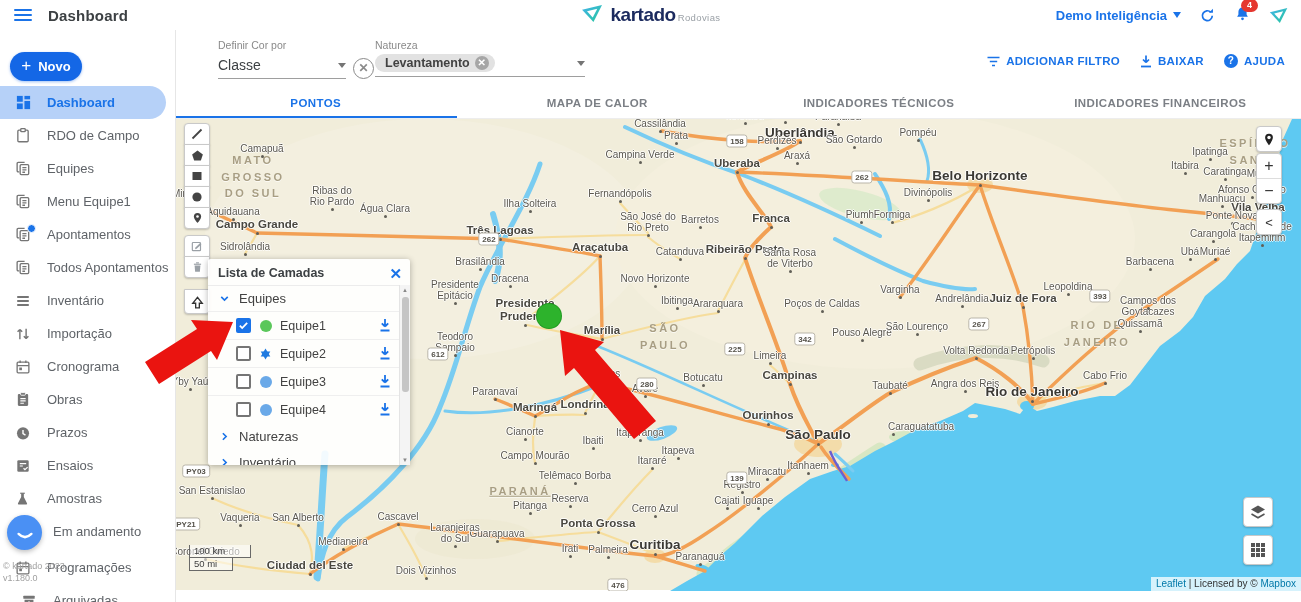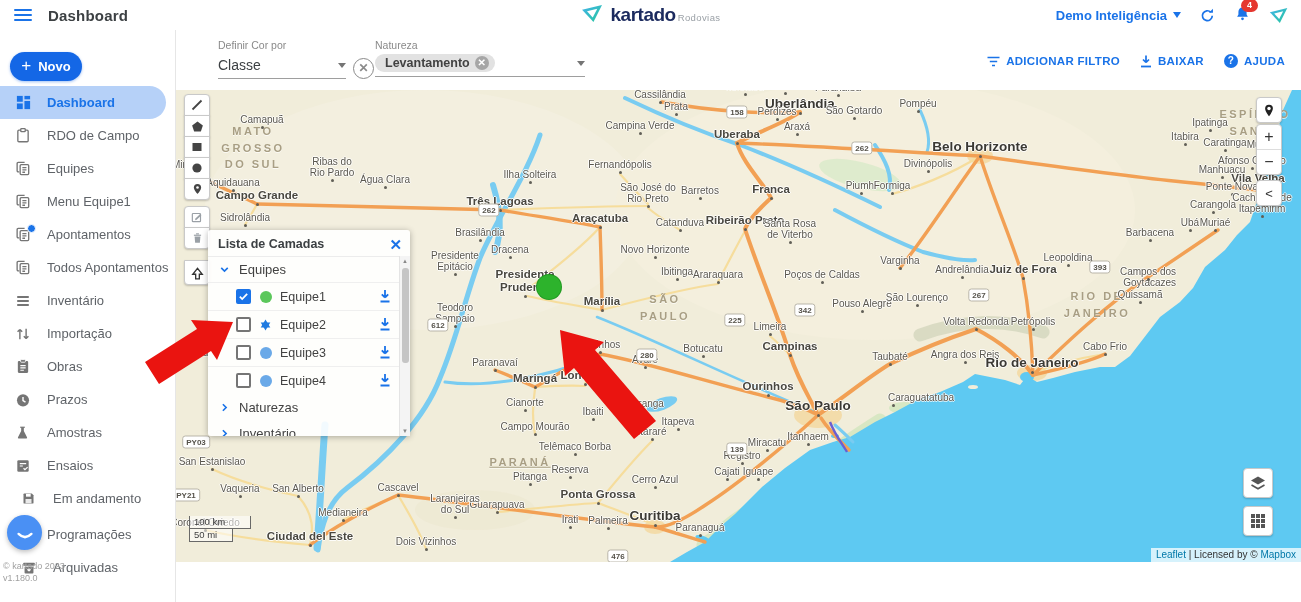--- a/index.html
+++ b/index.html
@@ -238,55 +238,65 @@
         <div class="side-item">
           <span class="si-icon">
             <svg width="16" height="16" viewBox="0 0 18 18" fill="none" stroke="currentColor" stroke-width="1.6">
               <path d="M5.5 15 V4 M5.5 4 l-2.6 2.6 M5.5 4 l2.6 2.6 M12.5 3 v11 M12.5 14 l-2.6 -2.6 M12.5 14 l2.6 -2.6"></path>
             </svg>
           </span>
           <span>Importação</span>
         </div>
         <div class="side-item">
           <span class="si-icon">
+            <svg width="16" height="16" viewBox="0 0 18 18" fill="none" stroke="currentColor" stroke-width="1.5">
+              <rect x="2.4" y="3.6" width="13.2" height="12" rx="1.2"></rect>
+              <path d="M2.4 7.4 h13.2 M5.8 1.8 v2.6 M12.2 1.8 v2.6"></path>
+              <rect x="4.8" y="9.6" width="3" height="3" fill="currentColor" stroke="none"></rect>
+            </svg>
+          </span>
+          <span>Cronograma</span>
+        </div>
+        <div class="side-item">
+          <span class="si-icon">
             <svg width="16" height="17" viewBox="0 0 18 18">
               <rect x="3.2" y="2.8" width="11.6" height="13.4" rx="1.2" fill="currentColor"></rect>
               <rect x="6.3" y="1.2" width="5.4" height="3" rx="0.8" fill="currentColor" stroke="#fff" stroke-width="1"></rect>
               <path d="M6 8 h6 M6 10.6 h6 M6 13.2 h4" stroke="#fff" stroke-width="1.3"></path>
             </svg>
           </span>
           <span>Obras</span>
         </div>
         <div class="side-item">
           <span class="si-icon">
             <svg width="16" height="16" viewBox="0 0 18 18">
               <circle cx="9" cy="9.4" r="6.8" fill="currentColor"></circle>
               <path d="M9 5.6 v4 l2.8 1.7" stroke="#fff" stroke-width="1.6" fill="none"></path>
             </svg>
           </span>
           <span>Prazos</span>
         </div>
         <div class="side-item">
           <span class="si-icon">
-            <svg width="15" height="16" viewBox="0 0 18 18">
-              <path d="M7.4 2 v4.6 L3.6 14 a1.2 1.2 0 0 0 1.1 1.7 h8.6 a1.2 1.2 0 0 0 1.1 -1.7 L10.6 6.6 V2 z" fill="currentColor"></path>
-              <rect x="6.2" y="1.4" width="5.6" height="1.4" fill="currentColor"></rect>
-            </svg>
-          </span>
-          <span>Amostras</span>
-        </div>
-        <div class="side-item">
-          <span class="si-icon">
             <svg width="16" height="16" viewBox="0 0 18 18">
               <rect x="2.6" y="2.6" width="12.8" height="12.8" rx="1.4" fill="currentColor"></rect>
               <path d="M5.4 6.4 h7.2 M5.4 9 h3.4" stroke="#fff" stroke-width="1.4"></path>
               <path d="M9.6 11.6 l1.6 1.6 3 -3" stroke="#fff" stroke-width="1.4" fill="none"></path>
             </svg>
           </span>
           <span>Ensaios</span>
+        </div>
+        <div class="side-item">
+          <span class="si-icon">
+            <svg width="15" height="16" viewBox="0 0 18 18">
+              <path d="M7.4 2 v4.6 L3.6 14 a1.2 1.2 0 0 0 1.1 1.7 h8.6 a1.2 1.2 0 0 0 1.1 -1.7 L10.6 6.6 V2 z" fill="currentColor"></path>
+              <rect x="6.2" y="1.4" width="5.6" height="1.4" fill="currentColor"></rect>
+            </svg>
+          </span>
+          <span>Amostras</span>
         </div>
         <div class="side-item indent">
           <span class="si-icon">
             <svg width="15" height="15" viewBox="0 0 18 18">
               <path d="M3 4 a1 1 0 0 1 1 -1 h9 l2 2 v9 a1 1 0 0 1 -1 1 H4 a1 1 0 0 1 -1 -1 z" fill="currentColor"></path>
               <rect x="6" y="3.4" width="5.6" height="3.4" fill="#fff"></rect>
               <rect x="5.4" y="9.6" width="7.2" height="5" fill="#fff" opacity=".85"></rect>
             </svg>
           </span>
           <span>Em andamento</span>
@@ -352,20 +362,26 @@
             </svg>
           <span>BAIXAR</span>
         </button>
         <button class="fa-btn">
           <span class="help-circ">?</span>
           <span>AJUDA</span>
         </button>
       </div>
     </div>
 
+    <div class="tabs" id="tabs-row">
+        <div class="tab active">PONTOS</div>
+        <div class="tab">MAPA DE CALOR</div>
+        <div class="tab">INDICADORES TÉCNICOS</div>
+        <div class="tab">INDICADORES FINANCEIROS</div>
+      </div>
 
     <div class="map">
       <svg class="base" width="1126" height="472" viewBox="0 0 1126 472">
 
         <ellipse cx="250" cy="120" rx="220" ry="120" fill="#f3efdf"></ellipse>
         <ellipse cx="700" cy="120" rx="260" ry="130" fill="#f4efdd"></ellipse>
 
         <ellipse cx="685" cy="85" rx="42" ry="13" fill="#d7eac7" opacity=".75" transform="rotate(14 685 85)"></ellipse>
         <path d="M745,245 C785,230 830,228 868,242" stroke="#d3d6bd" stroke-width="13" fill="none" opacity=".8" stroke-linecap="round"></path>
         <path d="M705,330 C660,358 610,395 560,430 C547,440 536,450 528,455" stroke="#c8e2b4" stroke-width="13" fill="none" opacity=".6" stroke-linecap="round"></path>
@@ -546,21 +562,21 @@
           <div class="map-city s1" style="left: 1040px; top: 138px;">Muriaé</div>
           <span class="map-dot" style="left: 1038.5px; top: 139px;"></span>
           <div class="map-city s1" style="left: 975px; top: 148px;">Barbacena</div>
           <span class="map-dot" style="left: 973.5px; top: 149px;"></span>
           <div class="map-city s1" style="left: 305px; top: 148px;">Brasilândia</div>
           <span class="map-dot" style="left: 303.5px; top: 149px;"></span>
           <div class="map-city s1" style="left: 480px; top: 165px;">Novo Horizonte</div>
           <span class="map-dot" style="left: 478.5px; top: 166px;"></span>
           <div class="map-city s1" style="left: 893px; top: 173px;">Leopoldina</div>
           <span class="map-dot" style="left: 891.5px; top: 174px;"></span>
-          <div class="map-city s1" style="left: 973px; top: 198px; text-align: right;">Campos dos<br>Goytacazes</div>
+          <div class="map-city s1" style="left: 973px; top: 198px;">Campos dos<br>Goytacazes</div>
           <span class="map-dot" style="left: 971.5px; top: 188px;"></span>
           <div class="map-city s2" style="left: 848px; top: 186px;">Juiz de Fora</div>
           <span class="map-dot" style="left: 846.5px; top: 187px;"></span>
           <div class="map-city s1" style="left: 787px; top: 185px;">Andrelândia</div>
           <span class="map-dot" style="left: 785.5px; top: 186px;"></span>
           <div class="map-city s1" style="left: 725px; top: 176px;">Varginha</div>
           <span class="map-dot" style="left: 723.5px; top: 177px;"></span>
           <div class="map-city s1" style="left: 647px; top: 190px;">Poços de Caldas</div>
           <span class="map-dot" style="left: 645.5px; top: 191px;"></span>
           <div class="map-city s1" style="left: 543px; top: 190px;">Araraquara</div>

